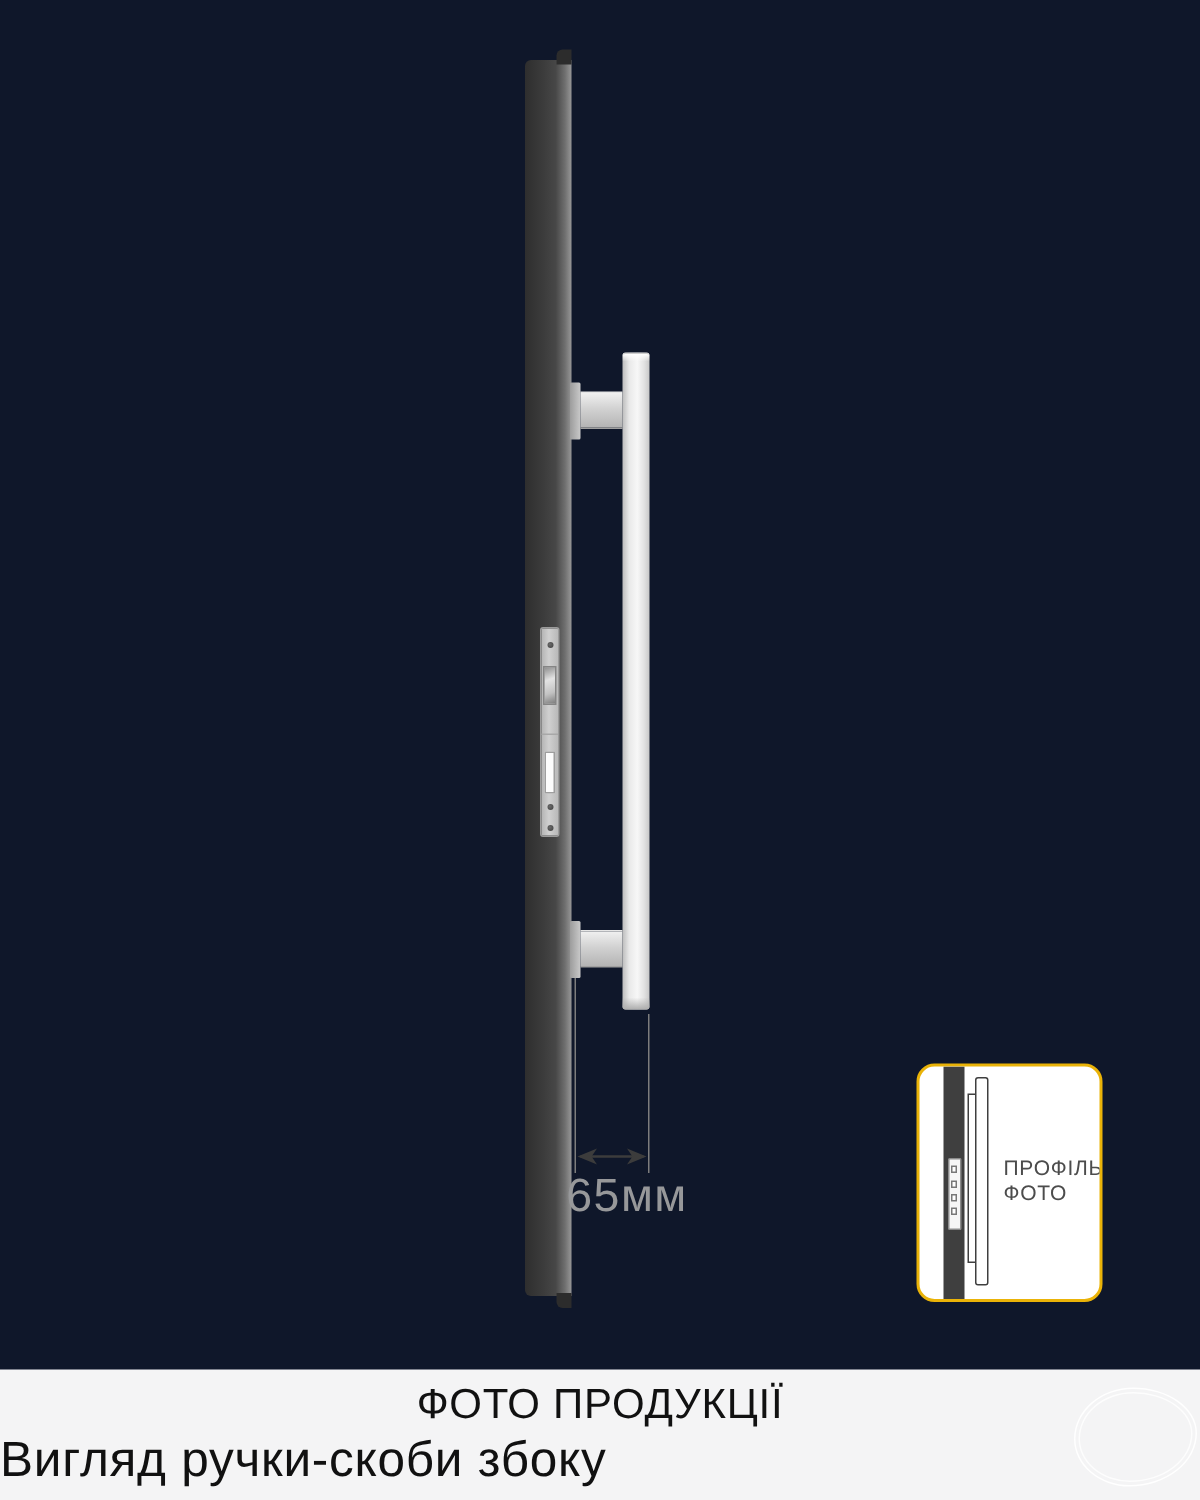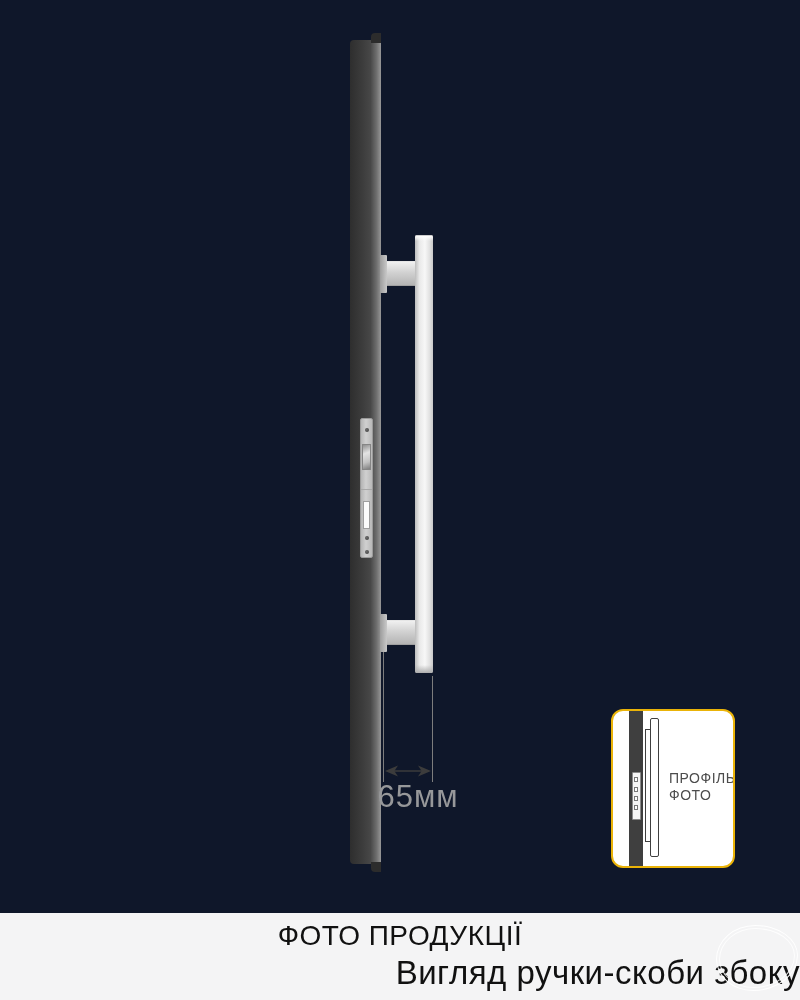--- a/index.html
+++ b/index.html
@@ -137,21 +137,21 @@
     background: #f4f4f5;
   }
   .caption-title {
     left: 0; top: 7px; width: 100%;
     text-align: center;
     font-size: 28px; letter-spacing: 0.5px;
     color: #111111;
   }
   .caption-subtitle {
     left: 0; top: 41px; width: 100%;
-    text-align: right;
+    text-align: left;
     font-size: 33px; letter-spacing: 0.5px;
     color: #111111;
   }
   .watermark-blob {
     left: 716px; top: 12px; width: 82px; height: 66px;
     border: 1px solid rgba(255,255,255,0.95);
     border-radius: 48% 52% 55% 45% / 52% 46% 54% 48%;
   }
   .watermark-blob::after {
     content: "";

